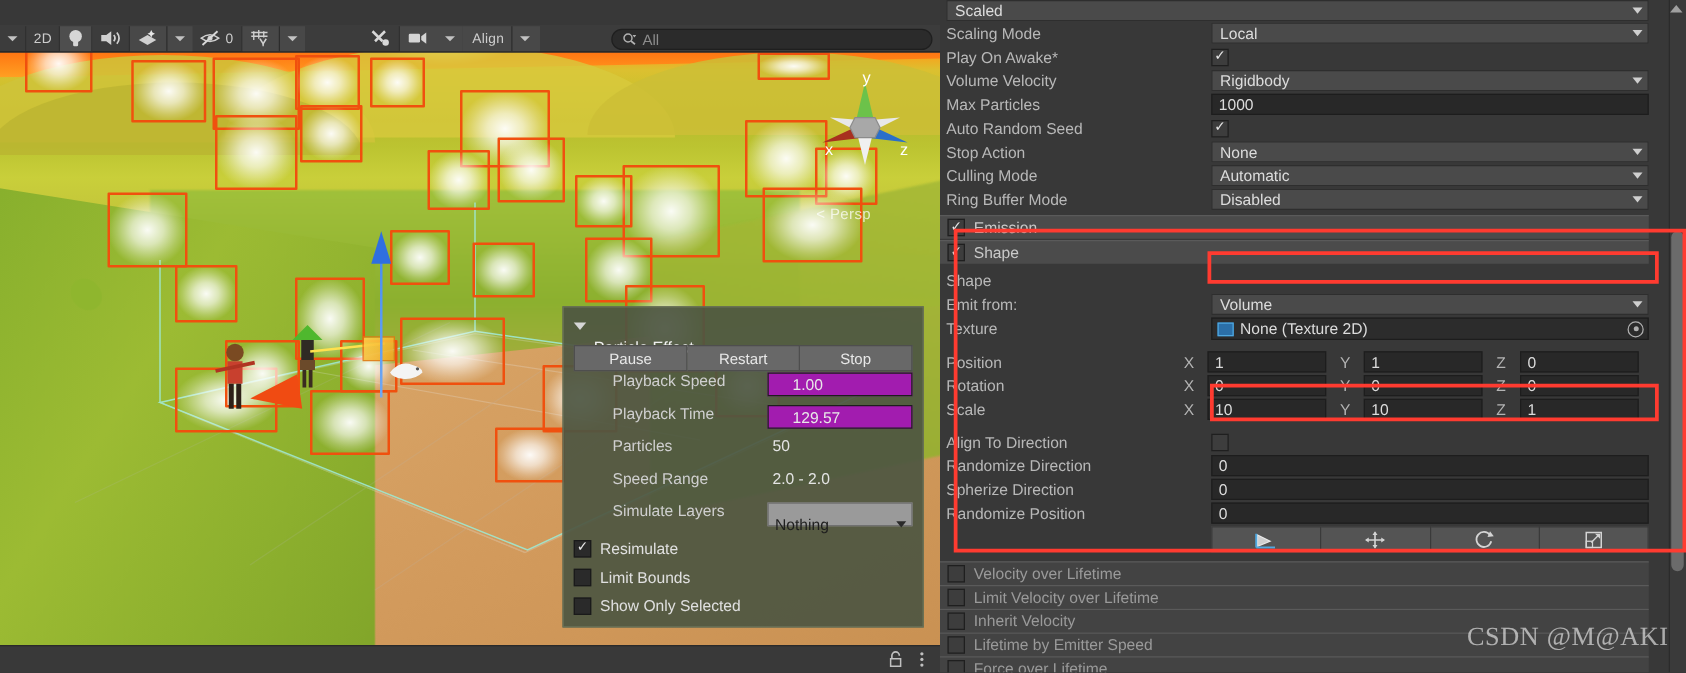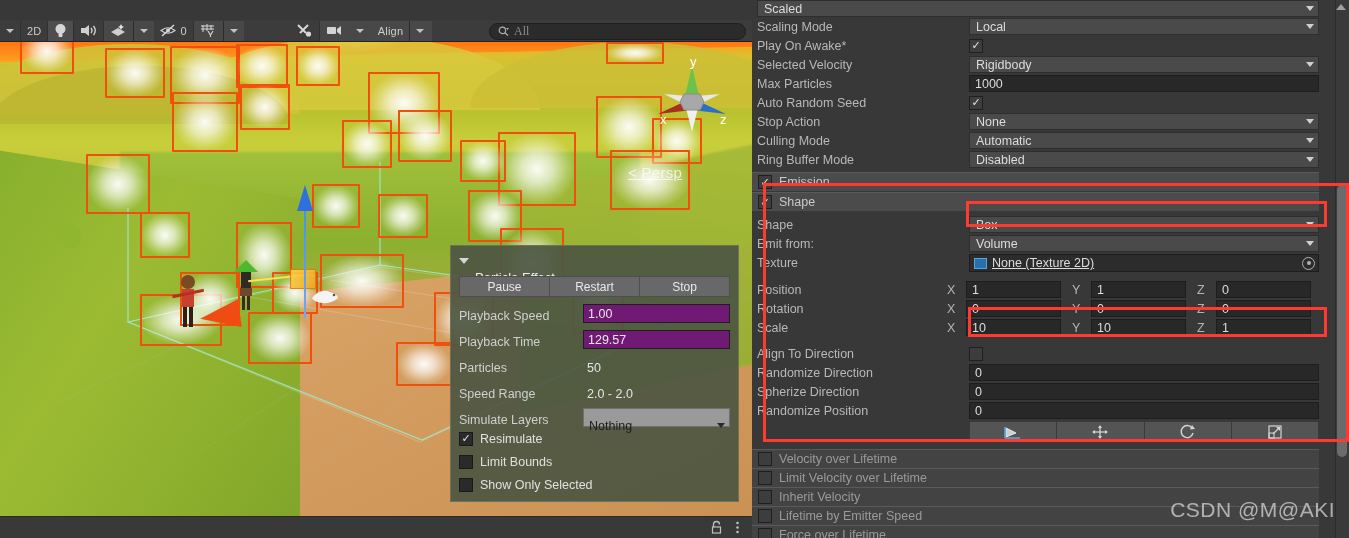--- a/index.html
+++ b/index.html
@@ -34,21 +34,21 @@
   .tb-label { font-size: 11px; color: #cdcdcd; letter-spacing: .2px; }
   .caret { width: 0; height: 0; border-left: 4px solid transparent;
            border-right: 4px solid transparent; border-top: 4px solid #c2c2c2; }
   .tb-grp { display: flex; align-items: center; height: 20px; background: #484848; }
 
   #scene-search {
     position: absolute; right: 6px; top: 3px; width: 257px; height: 17px;
     background: #2b2b2b; border: 1px solid #1f1f1f; border-radius: 9px;
     display: flex; align-items: center; padding: 0 8px; gap: 5px;
   }
-  #scene-search .ph { color: #8c8c8c; font-size: 12px; font-family: Liberation Serif, serif; }
+  #scene-search .ph { color: #8c8c8c; font-size: 12px; }
 
   
   #scene-render {
     position: absolute; left: 0; top: 22px; width: 752px; height: 494px;
     overflow: hidden;
     background:
       linear-gradient(to bottom,
         #ff5a10 0px, #ff7a18 14px, #f9a21c 22px,
         #dcc030 34px, #c9c22e 52px, #b8bb2c 74px,
         #bcc431 96px, #c9cf3a 120px, #c3c53a 150px,
@@ -136,22 +136,22 @@
     position: absolute; left: 248px; top: 255px; width: 60px; height: 2px;
     background: #ffe14d; transform: rotate(-6deg);
   }
   .char {
     position: absolute;
   }
 
   
   #view-gizmo { position: absolute; left: 650px; top: 30px; width: 84px; height: 92px; }
   #persp-label {
-    position: absolute; left: 628px; top: 142px; font-size: 15px;
-    color: rgba(255,255,255,.72); letter-spacing: .3px; text-decoration: underline;
+    position: absolute; left: 653px; top: 142px; font-size: 12px;
+    color: rgba(255,255,255,.72); letter-spacing: .3px;
   }
 
   
   #scene-bottombar {
     position: absolute; left: 0; bottom: 0; width: 752px; height: 22px;
     background: #393939; border-top: 1px solid #2a2a2a;
     display: flex; align-items: center; justify-content: flex-end; gap: 12px;
     padding-right: 12px;
   }
 
@@ -169,27 +169,27 @@
   }
   #pe-title { font-size: 13px; color: #f0f0f0; margin-top: 32px; }
   #pe-buttons { display: flex; margin-top: 5px; height: 21px; }
   .pe-btn {
     flex: 1; background: #686868; border: 1px solid #4e4e4e;
     color: #e8e8e8; font-size: 12px; display: flex;
     align-items: center; justify-content: center;
   }
   .pe-btn + .pe-btn { border-left: none; }
   .pe-row {
-    display: flex; align-items: flex-end; height: 25px; margin-top: 1px;
+    display: flex; align-items: flex-start; height: 25px; margin-top: 1px; margin-left: 31px;
   }
   .pe-lbl { width: 124px; color: #cfcfcf; font-size: 12.5px; }
   .pe-field {
-    flex: 1; height: 19px; background: #701a75; border: 1px solid #1e1e1e;
+    flex: 1; height: 19px; background: #a21caf; border: 1px solid #1e1e1e;
     color: #e8e8e8; font-size: 12.5px; display: flex; align-items: center;
-    padding-left: 4px;
+    padding-left: 19px;
   }
   .pe-static { flex: 1; color: #e4e4e4; font-size: 12.5px; padding-left: 4px; }
   .pe-dd {
     flex: 1; height: 19px; background: #9a9a9a; border: 1px solid #707070;
     color: #1e1e1e; font-size: 12.5px; display: flex; align-items: center;
     justify-content: space-between; padding: 16px 4px 0 5px;
   }
   .pe-dd .caret2 {
     width: 0; height: 0; border-left: 4px solid transparent;
     border-right: 4px solid transparent; border-top: 5px solid #2a2a2a;
@@ -246,21 +246,21 @@
   .vec-axis { width: 22px; color: #b4b4b4; font-size: 12.5px; padding-left: 3px; }
   .vec-f {
     width: 95px; height: 17px; background: #282828; border: 1px solid #1d1d1d;
     display: flex; align-items: center; padding-left: 5px;
     color: #dcdcdc; font-size: 12.5px; margin-right: 8px;
   }
 
   .texfield {
     height: 18px; background: #2c2c2c; border: 1px solid #1d1d1d;
     display: flex; align-items: center; gap: 5px; padding: 0 3px 0 4px;
-    color: #dcdcdc; font-size: 12.5px; text-decoration: underline;
+    color: #dcdcdc; font-size: 12.5px;
   }
   .tex-icon {
     width: 13px; height: 11px; background: #2b6fa8;
     border: 1px solid #4fa8e0; flex: none;
   }
   .picker {
     width: 13px; height: 13px; border-radius: 50%; border: 1.5px solid #b0b0b0;
     margin-left: auto; display: flex; align-items: center; justify-content: center;
   }
   .picker i { width: 4px; height: 4px; border-radius: 50%; background: #b0b0b0; display: block; }
@@ -286,21 +286,21 @@
   }
   #insp-scroll-up {
     position: absolute; right: 3px; top: 4px;
     width: 0; height: 0; border-left: 5px solid transparent;
     border-right: 5px solid transparent; border-bottom: 6px solid #a0a0a0;
   }
 
   #watermark {
     position: absolute; right: 14px; bottom: 16px;
     font-size: 21px; color: rgba(255,255,255,.58);
-    letter-spacing: .5px; pointer-events: none;
+    letter-spacing: .5px; pointer-events: none; font-family: Liberation Serif, serif;
   }
 </style>
 </head>
 <body>
 <div id="root">
 
 <div id="scene-panel">
 
   <div id="scene-render">
     <div id="sky"></div>
@@ -580,21 +580,21 @@
       </span>
     </span>
   </div>
   <div class="insp-row">
     <span class="insp-label">Play On Awake*</span>
     <span class="insp-ctl">
       <span class="insp-cb">✓</span>
     </span>
   </div>
   <div class="insp-row">
-    <span class="insp-label">Selected Velocity</span>
+    <span class="insp-label">Volume Velocity</span>
     <span class="insp-ctl">
       <span class="dd">
         <span>Rigidbody</span>
         <span class="caret3"></span>
       </span>
     </span>
   </div>
   <div class="insp-row">
     <span class="insp-label">Max Particles</span>
     <span class="insp-ctl">
@@ -645,26 +645,20 @@
 
   <div class="module-head">
     <span class="insp-cb">✓</span>
     <span class="mname">Shape</span>
   </div>
 
   <div style="height:4px;"></div>
 
   <div class="insp-row">
     <span class="insp-label">Shape</span>
-    <span class="insp-ctl">
-      <span class="dd">
-        <span>Box</span>
-        <span class="caret3"></span>
-      </span>
-    </span>
   </div>
   <div class="insp-row">
     <span class="insp-label">Emit from:</span>
     <span class="insp-ctl">
       <span class="dd">
         <span>Volume</span>
         <span class="caret3"></span>
       </span>
     </span>
   </div>

